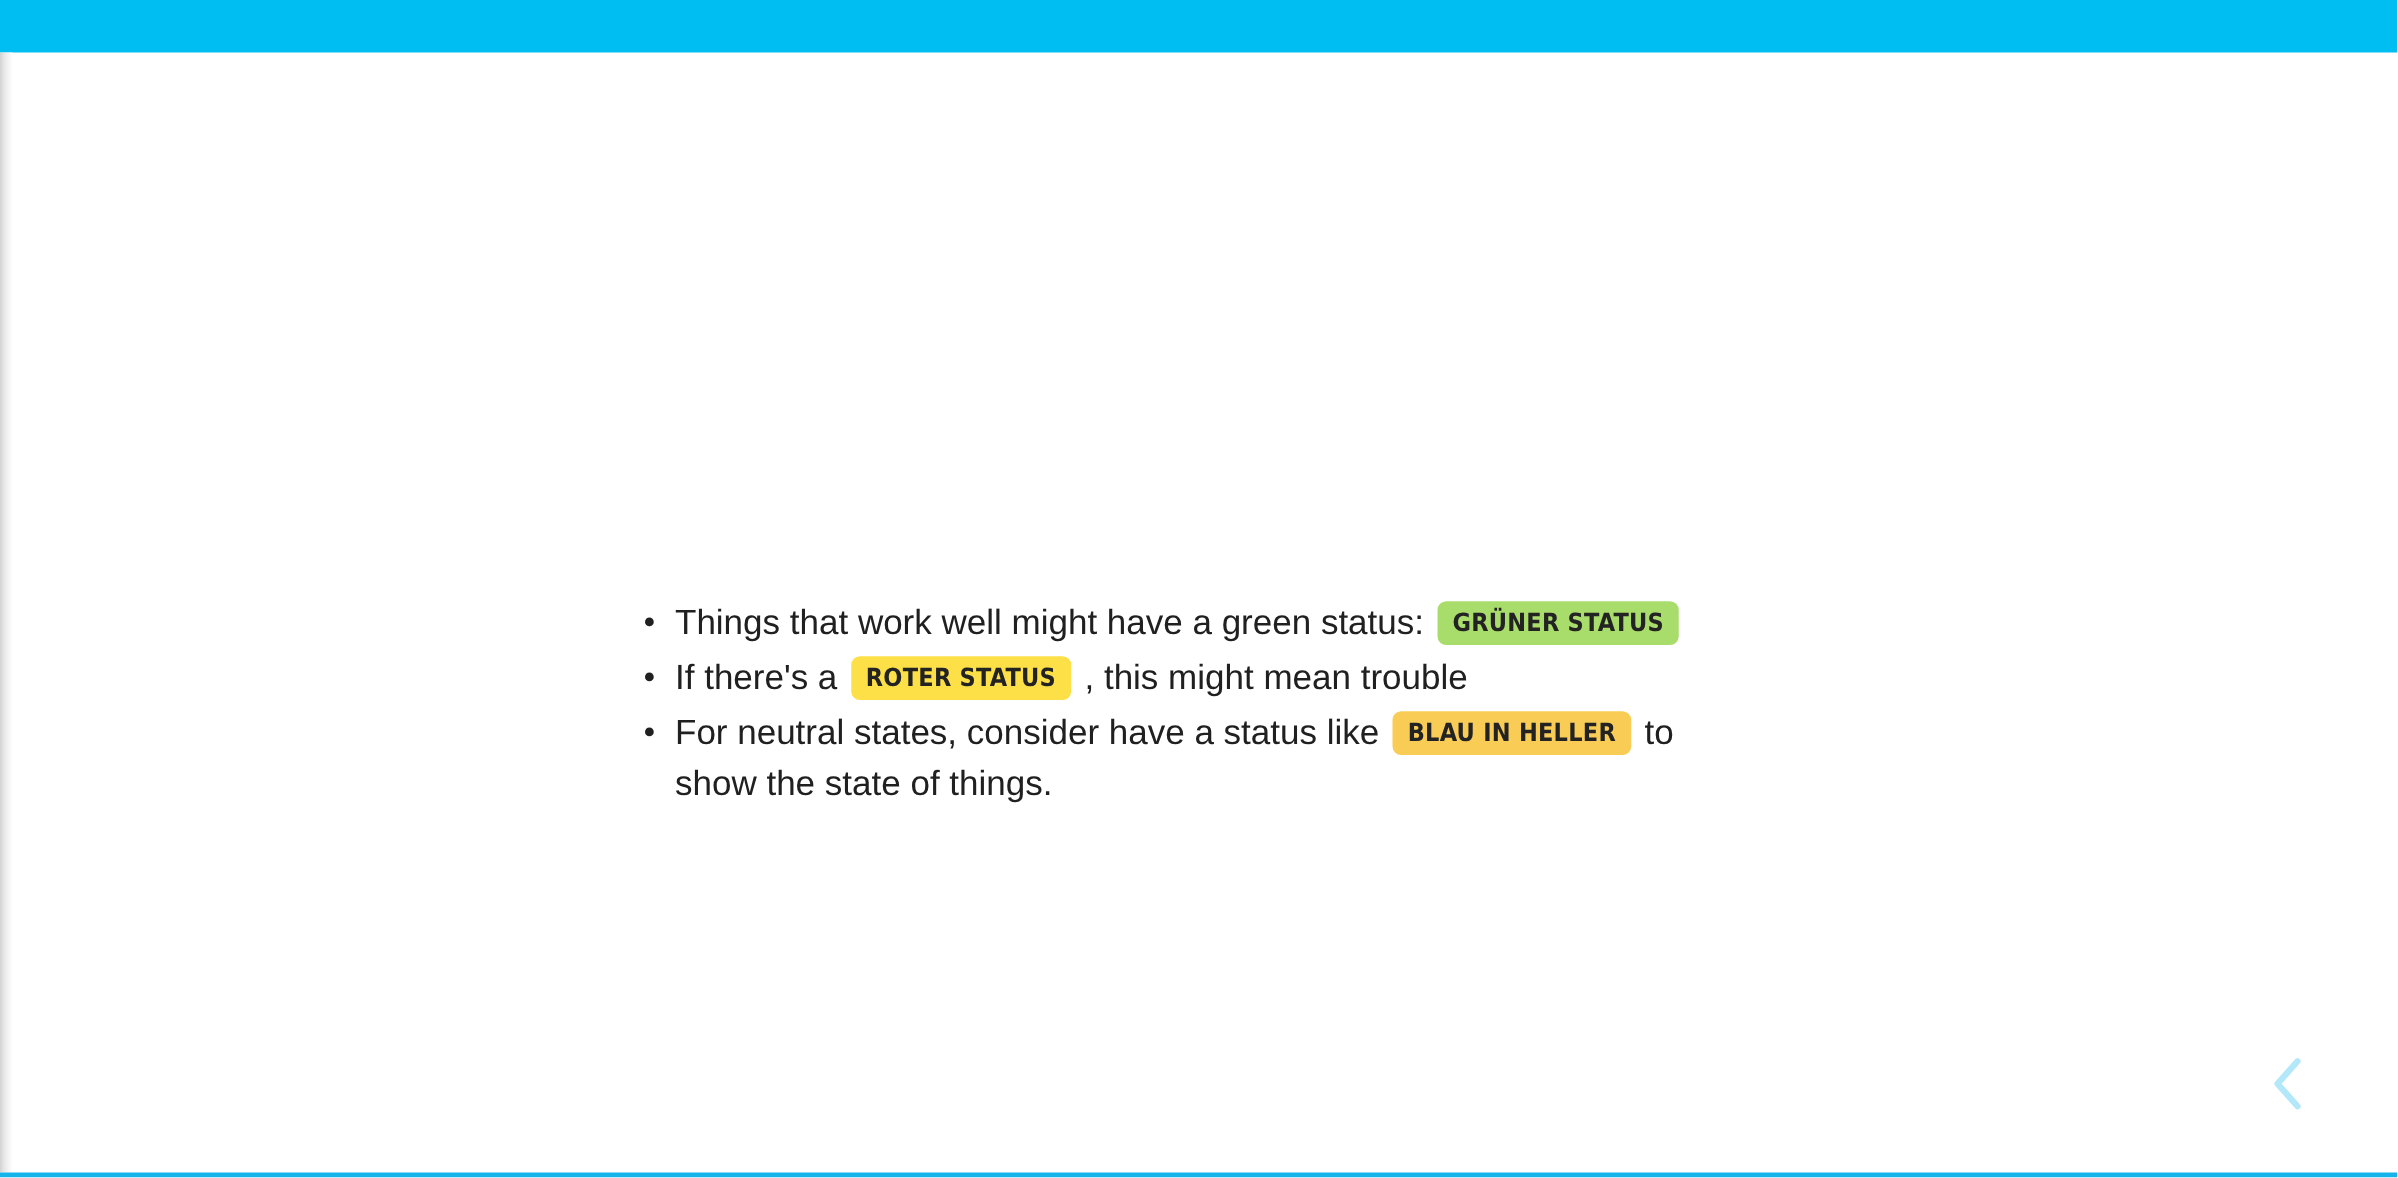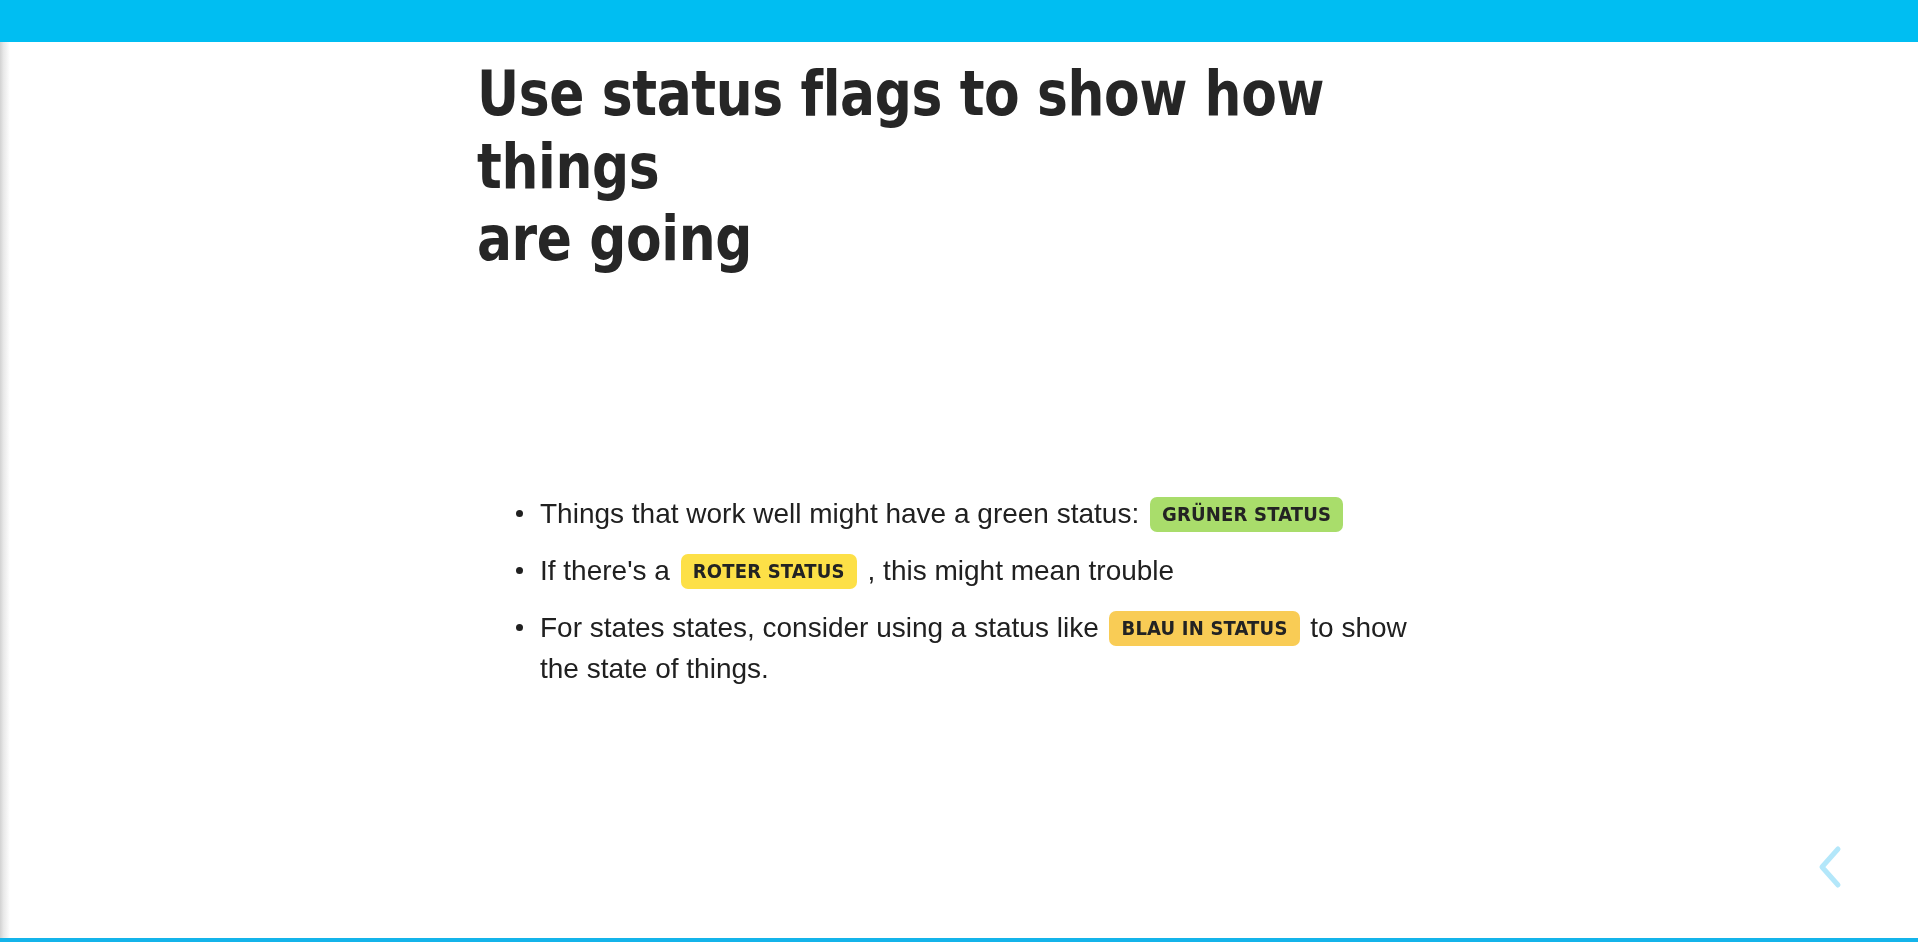--- a/index.html
+++ b/index.html
@@ -87,21 +87,21 @@
     list-style: none;
   }
 
   ul.bullets > li {
     position: relative;
     font-family: "Liberation Sans", "DejaVu Sans", sans-serif;
     font-weight: 400;
     font-size: 28px;
     line-height: 1.46;
     color: #202020;
-    margin: 16px 0 3px 0;
+    margin: 0 0 3px 0;
     padding: 0;
   }
 
   ul.bullets > li::before {
     content: "";
     position: absolute;
     left: -24px;
     top: 16px;
     width: 7px;
     height: 7px;
@@ -143,43 +143,39 @@
   .nav-prev svg { display: block; }
 </style>
 </head>
 <body>
 
 <div class="slide">
 
   <div class="top-band"></div>
   <div class="left-shadow"></div>
 
-  <div class="title-block">
-    <h1 class="slide-title">Use status flags to show how things
-are going</h1>
-  </div>
 
   <div class="body-block">
     <ul class="bullets">
 
       <li>
         <span>Things that work well might have a green status:</span>
         <span class="badge badge-green">GRÜNER STATUS</span>
         <span></span>
       </li>
 
       <li>
         <span>If there's a</span>
         <span class="badge badge-red">ROTER STATUS</span>
         <span>, this might mean trouble</span>
       </li>
 
       <li>
-        <span>For states states, consider using a status like</span>
-        <span class="badge badge-yellow">BLAU IN STATUS</span>
+        <span>For neutral states, consider have a status like</span>
+        <span class="badge badge-yellow">BLAU IN HELLER</span>
         <span>to show the state of things.</span>
       </li>
 
     </ul>
   </div>
 
   <div class="nav-prev">
     <span>
       <svg width="30" height="46" viewBox="0 0 30 46" fill="none" aria-hidden="true">
         <path d="M23 5 L7 23 L23 41" stroke="#b3e7fa" stroke-width="5" stroke-linecap="round" stroke-linejoin="round" fill="none"></path>

